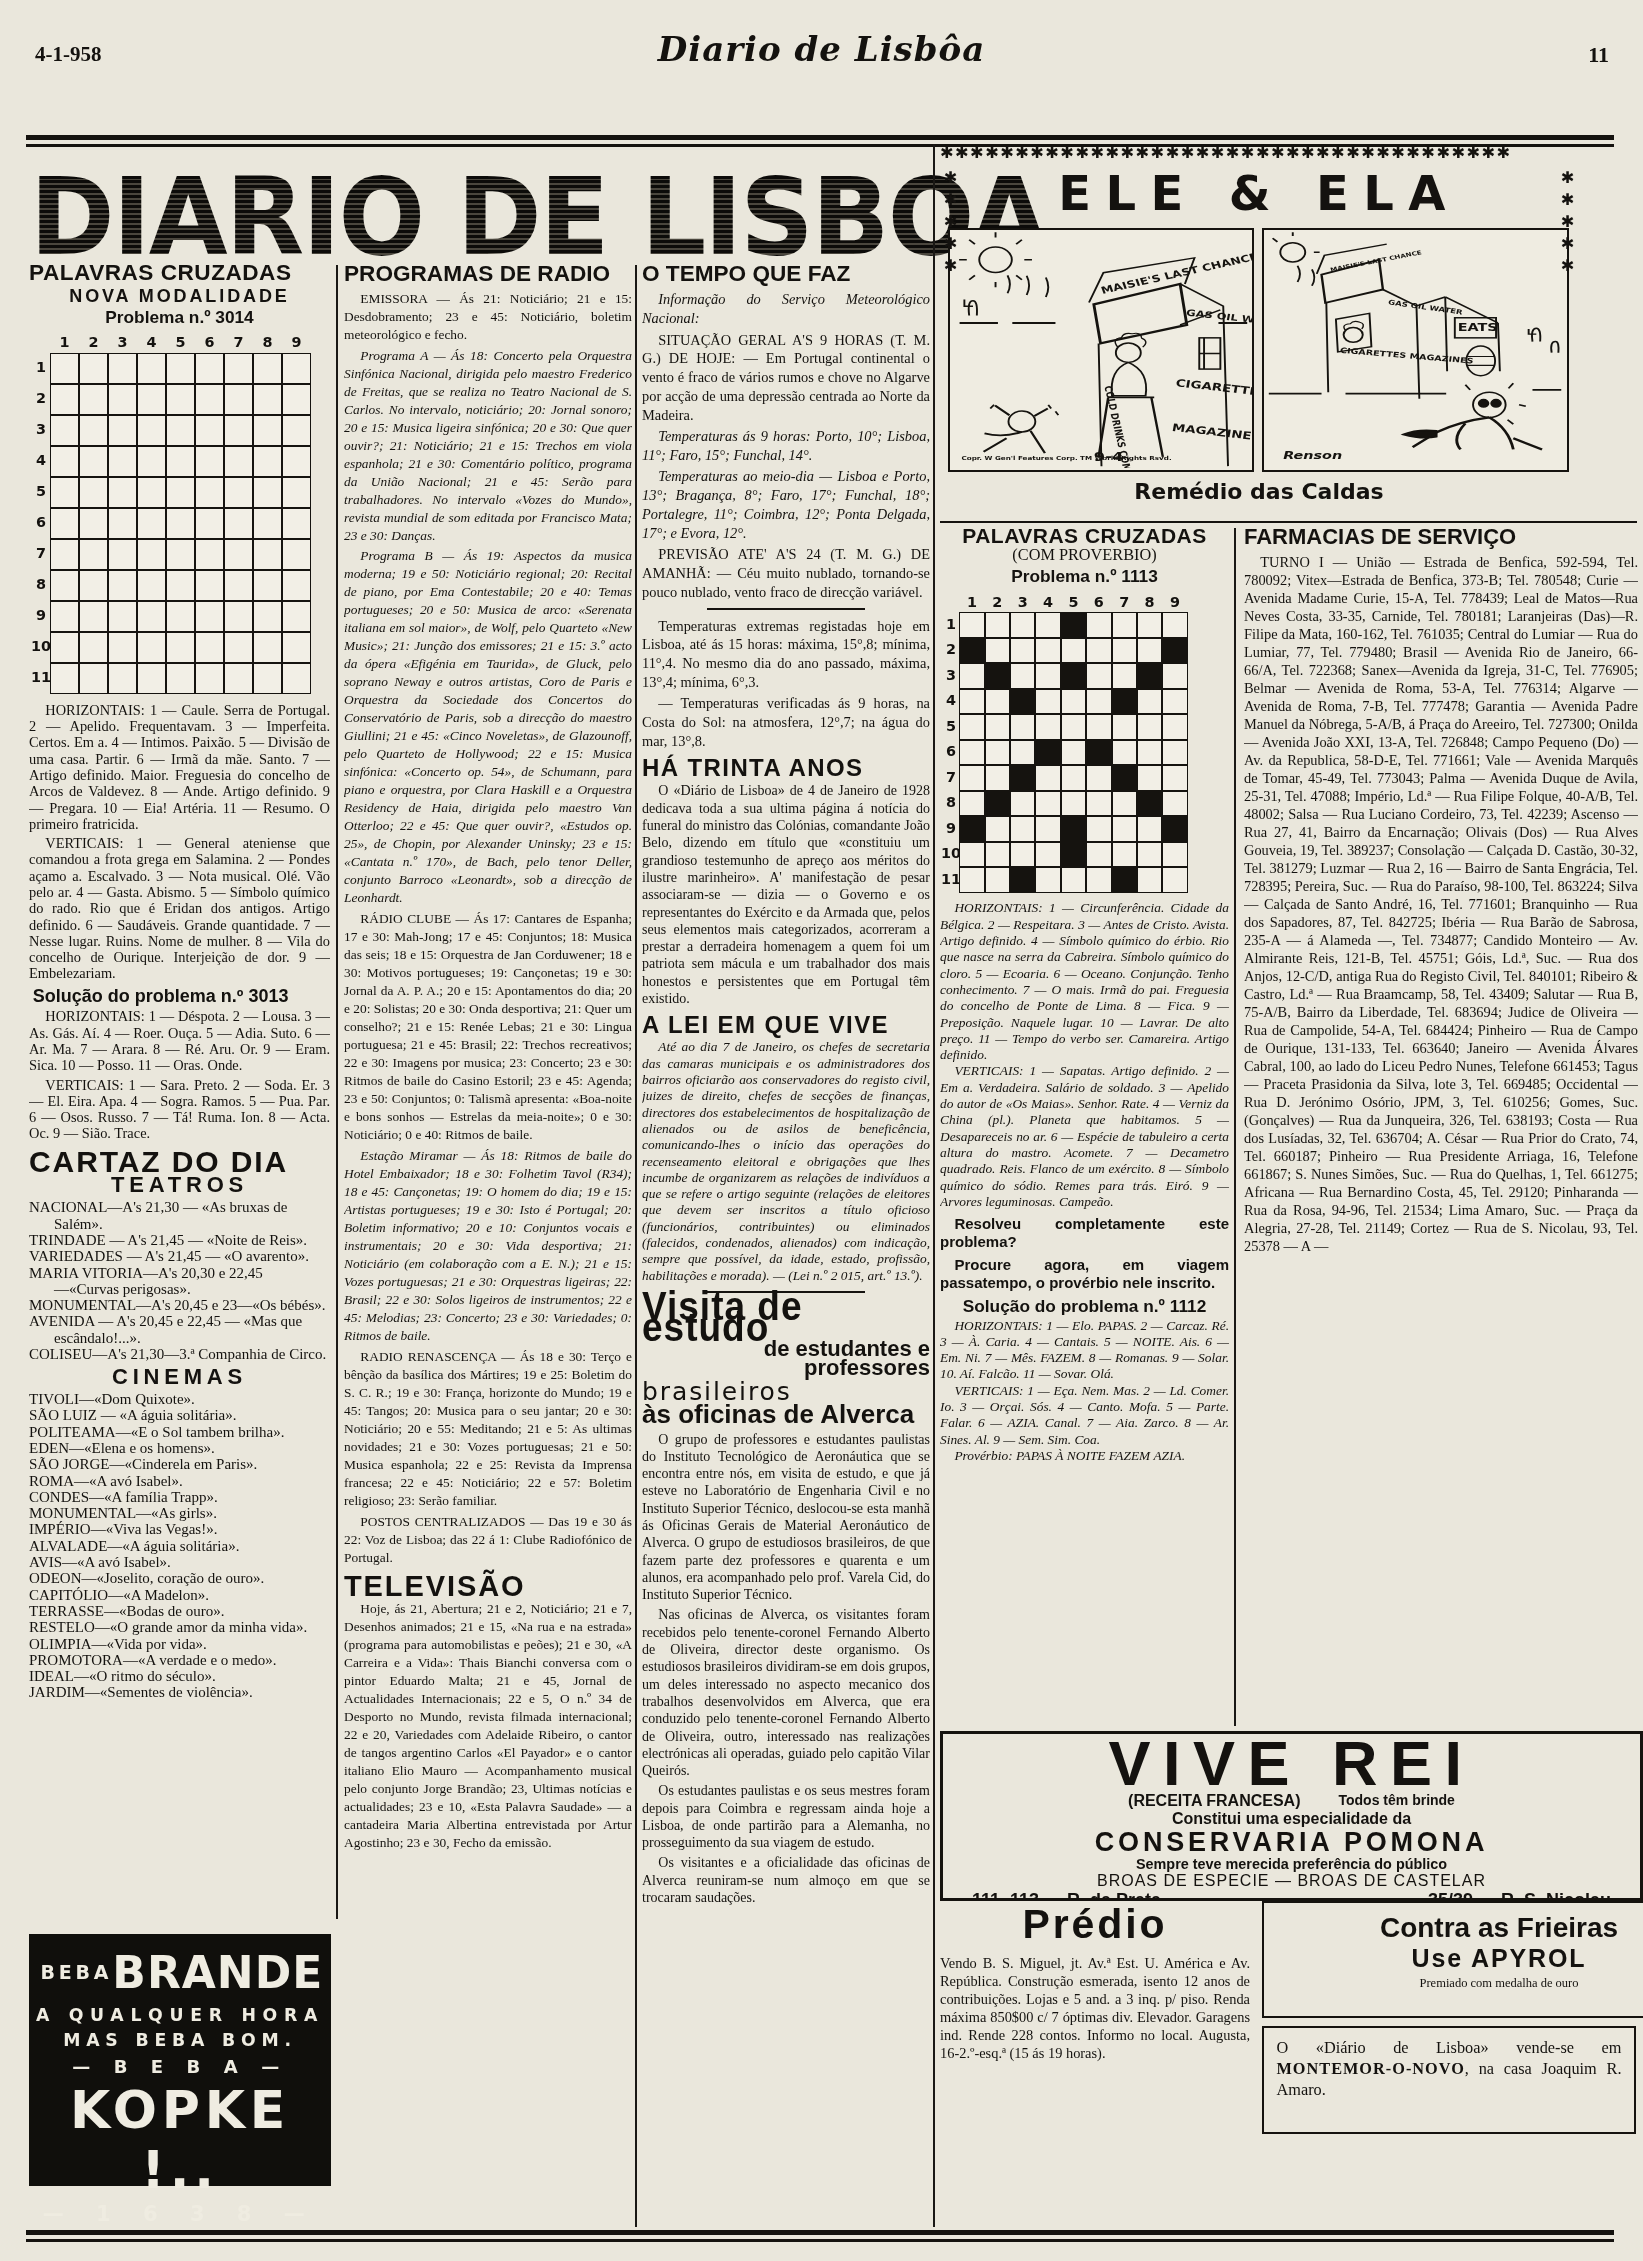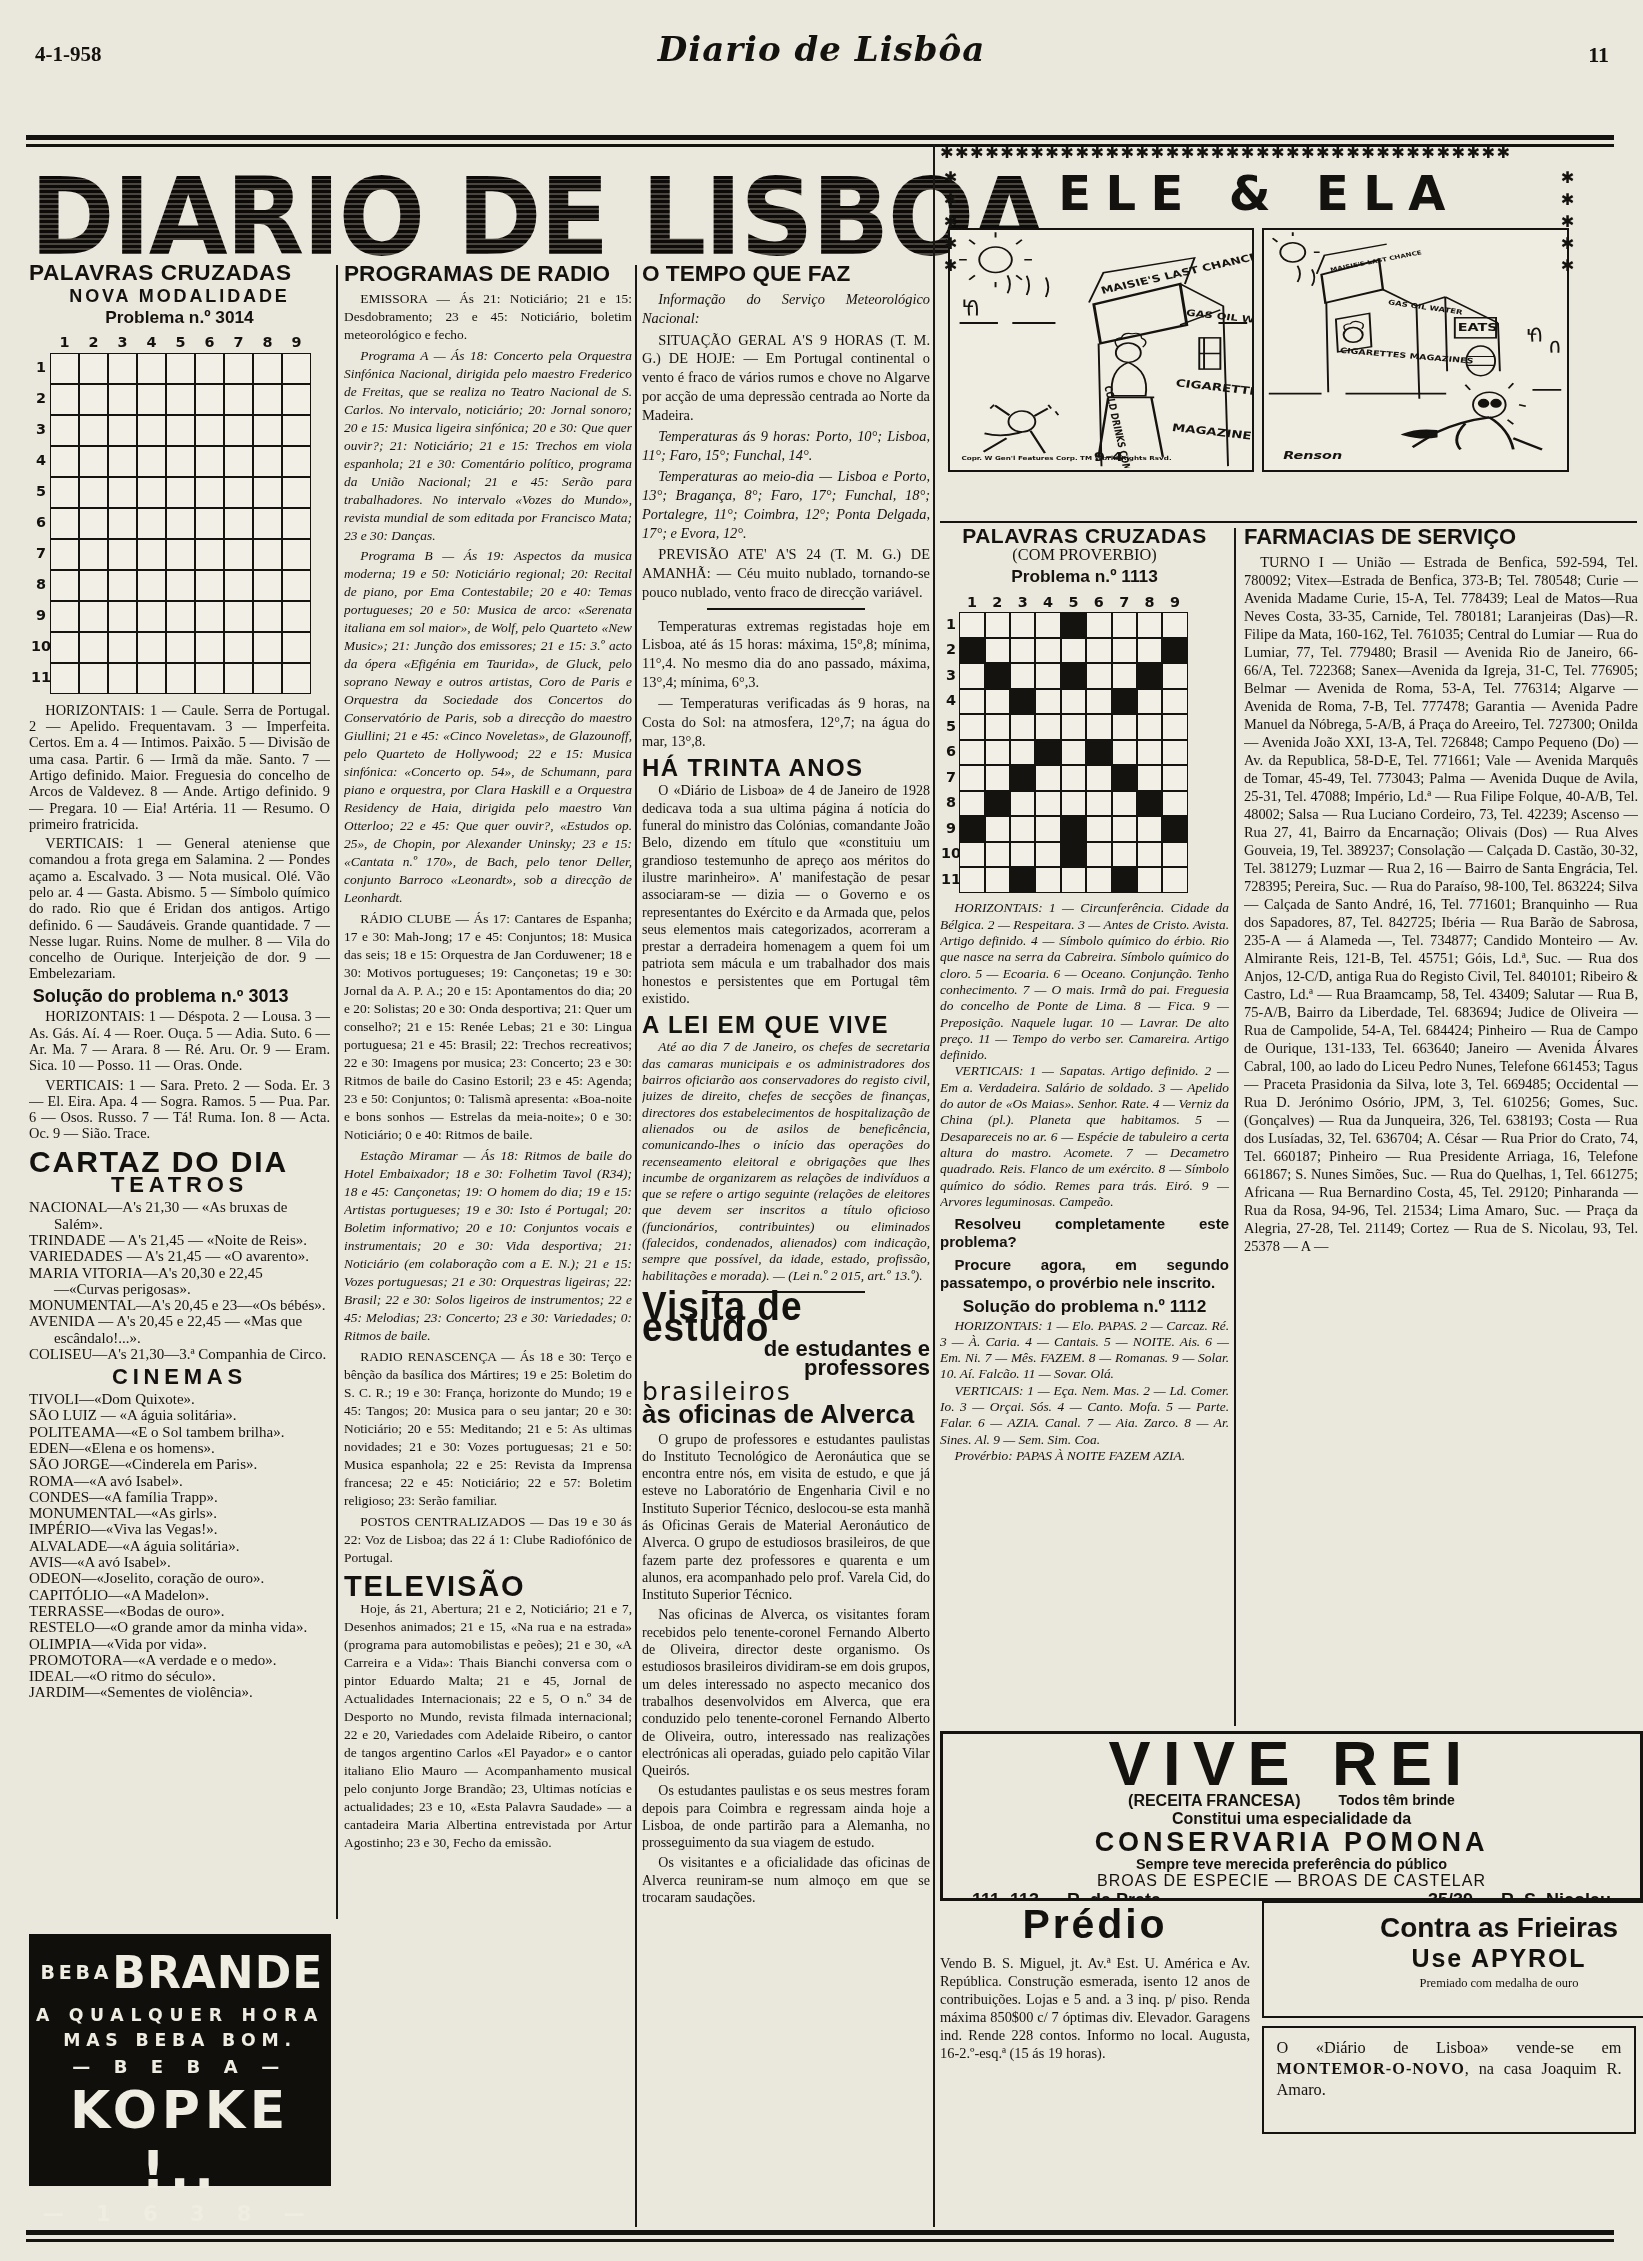--- a/index.html
+++ b/index.html
@@ -410,20 +410,21 @@
             <path d="M430 430 l-10 -14 M510 426 l10 -14 M532 470 l14 4 M508 510 l12 12" stroke-width="4"></path>
           </g>
           <text x="140" y="112" font-size="15" transform="rotate(-14 140 112)">MAISIE'S LAST CHANCE</text>
           <text x="404" y="272" font-size="30">EATS</text>
           <text x="158" y="330" font-size="20" transform="rotate(6 158 330)">CIGARETTES MAGAZINES</text>
           <text x="258" y="200" font-size="18" transform="rotate(10 258 200)">GAS OIL WATER</text>
           <text x="40" y="616" font-size="30" font-style="italic">Renson</text>
         </svg>
       </div>
     </div>
+    <div class="ele-cap">Remédio das Caldas</div>
   </div>
 
   <div class="abs" style="left:940px;top:521px;width:697px;border-top:2.9px solid #15130f;"></div>
 
   <div id="c4" class="col">
     <h3 class="cw-title sans">PALAVRAS CRUZADAS</h3>
     <div class="cw-par">(COM PROVERBIO)</div>
     <h5 class="cw-prob sans">Problema n.º 1113</h5>
     <div class="xgrid g1113" style="grid-template-columns: var(--lw) repeat(9, var(--cw));">
         <div class="g-corner"></div>
@@ -543,21 +544,21 @@
         <div class="g-cell"></div>
         <div class="g-cell"></div>
         <div class="g-cell"></div>
         <div class="g-cell blk"></div>
         <div class="g-cell"></div>
         <div class="g-cell"></div>
       </div>
     <p class="ital">HORIZONTAIS: 1 — Circunferência. Cidade da Bélgica. 2 — Respeitara. 3 — Antes de Cristo. Avista. Artigo definido. 4 — Símbolo químico do érbio. Rio que nasce na serra da Cabreira. Símbolo químico do cloro. 5 — Ecoaria. 6 — Oceano. Conjunção. Tenho conhecimento. 7 — O mais. Irmã do pai. Freguesia do concelho de Ponte de Lima. 8 — Fica. 9 — Preposição. Naquele lugar. 10 — Lavrar. De alto preço. 11 — Tempo do verbo ser. Camareira. Artigo definido.</p>
     <p class="ital">VERTICAIS: 1 — Sapatas. Artigo definido. 2 — Em a. Verdadeira. Salário de soldado. 3 — Apelido do autor de «Os Maias». Senhor. Rate. 4 — Verniz da China (pl.). Planeta que habitamos. 5 — Desapareceis no ar. 6 — Espécie de tabuleiro a certa altura do mastro. Acomete. 7 — Decametro quadrado. Reis. Flanco de um exército. 8 — Símbolo químico do sódio. Remes para trás. Eiró. 9 — Arvores leguminosas. Campeão.</p>
     <div class="resolveu">Resolveu completamente este problema?</div>
-    <div class="resolveu">Procure agora, em segundo passatempo, o provérbio nele inscrito.</div>
+    <div class="resolveu">Procure agora, em viagem passatempo, o provérbio nele inscrito.</div>
     <h5 class="sol2 sans">Solução do problema n.º 1112</h5>
     <p class="ital">HORIZONTAIS: 1 — Elo. PAPAS. 2 — Carcaz. Ré. 3 — À. Caria. 4 — Cantais. 5 — NOITE. Ais. 6 — Em. Ni. 7 — Mês. FAZEM. 8 — Romanas. 9 — Solar. 10. Aí. Falcão. 11 — Sovar. Olá.</p>
     <p class="ital">VERTICAIS: 1 — Eça. Nem. Mas. 2 — Ld. Comer. Io. 3 — Orçai. Sós. 4 — Canto. Mofa. 5 — Parte. Falar. 6 — AZIA. Canal. 7 — Aia. Zarco. 8 — Ar. Sines. Al. 9 — Sem. Sim. Coa.</p>
     <p class="ital">Provérbio: PAPAS À NOITE FAZEM AZIA.</p>
   </div>
 
   <div id="c5" class="col">
     <h3 class="colhead sans">FARMÁCIAS DE SERVIÇO</h3>
     <p>TURNO I — União — Estrada de Benfica, 592-594, Tel. 780092; Vitex—Estrada de Benfica, 373-B; Tel. 780548; Curie — Avenida Madame Curie, 15-A, Tel. 778439; Leal de Matos—Rua Neves Costa, 33-35, Carnide, Tel. 780181; Laranjeiras (Das)—R. Filipe da Mata, 160-162, Tel. 761035; Central do Lumiar — Rua do Lumiar, 77, Tel. 779480; Brasil — Avenida Rio de Janeiro, 66-66/A, Tel. 722368; Sanex—Avenida da Igreja, 31-C, Tel. 776905; Belmar — Avenida de Roma, 53-A, Tel. 776314; Algarve — Avenida de Roma, 7-B, Tel. 777478; Garantia — Avenida Padre Manuel da Nóbrega, 5-A/B, á Praça do Areeiro, Tel. 727300; Onilda — Avenida João XXI, 13-A, Tel. 726848; Campo Pequeno (Do) — Av. da Republica, 58-D-E, Tel. 771661; Vale — Avenida Marquês de Tomar, 45-49, Tel. 773043; Palma — Avenida Duque de Avila, 25-31, Tel. 47088; Império, Ld.ª — Rua Filipe Folque, 40-A/B, Tel. 48002; Salsa — Rua Luciano Cordeiro, 73, Tel. 42239; Ascenso — Rua 27, 41, Bairro da Encarnação; Olivais (Dos) — Rua Alves Gouveia, 19, Tel. 389237; Consolação — Calçada D. Castão, 30-32, Tel. 381279; Luzmar — Rua 2, 16 — Bairro de Santa Engrácia, Tel. 728395; Pereira, Suc. — Rua do Paraíso, 98-100, Tel. 863224; Silva — Calçada de Santo André, 16, Tel. 771601; Branquinho — Rua dos Sapadores, 87, Tel. 842725; Ibéria — Rua Barão de Sabrosa, 235-A — á Alameda —, Tel. 734877; Candido Monteiro — Av. Almirante Reis, 121-B, Tel. 45751; Góis, Ld.ª, Suc. — Rua dos Anjos, 12-C/D, antiga Rua do Registo Civil, Tel. 840101; Ribeiro &amp; Castro, Ld.ª — Rua Braamcamp, 58, Tel. 43409; Salutar — Rua B, 75-A/B, Bairro da Liberdade, Tel. 683694; Judice de Oliveira — Rua de Campolide, 54-A, Tel. 684424; Pinheiro — Rua de Campo de Ourique, 131-133, Tel. 663640; Janeiro — Avenida Álvares Cabral, 100, ao lado do Liceu Pedro Nunes, Telefone 661453; Tagus — Praceta Prasidonia da Silva, lote 3, Tel. 669485; Occidental — Rua D. Jerónimo Osório, JPM, 3, Tel. 610256; Gomes, Suc. (Gonçalves) — Rua da Junqueira, 326, Tel. 638193; Costa — Rua dos Lusíadas, 32, Tel. 636704; A. César — Rua Prior do Crato, 74, Tel. 660187; Pinheiro — Rua Presidente Arriaga, 16, Telefone 661867; S. Nunes Simões, Suc. — Rua do Quelhas, 1, Tel. 661275; Africana — Rua Bernardino Costa, 45, Tel. 29120; Pinharanda — Rua da Rosa, 94-96, Tel. 21534; Lima Amaro, Suc. — Praça da Alegria, 27-28, Tel. 21149; Cortez — Rua de S. Nicolau, 93, Tel. 25378 — A —</p>
   </div>

